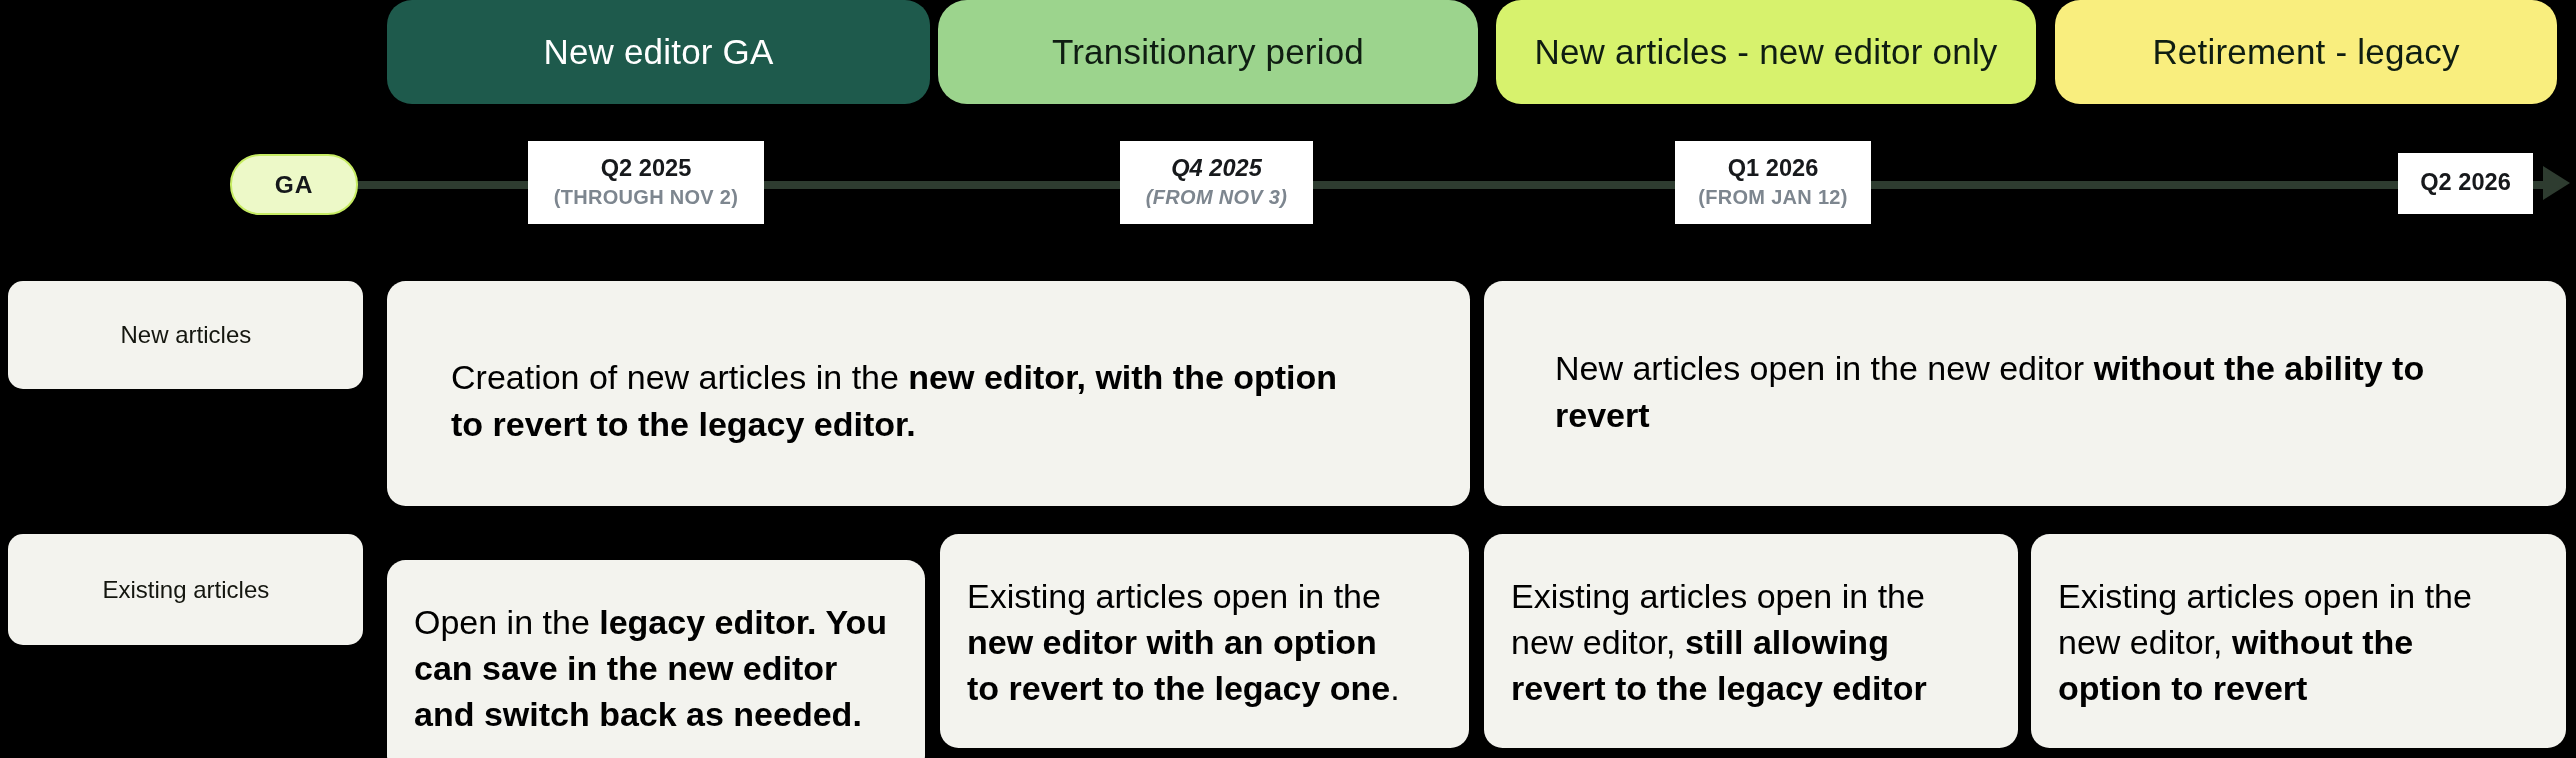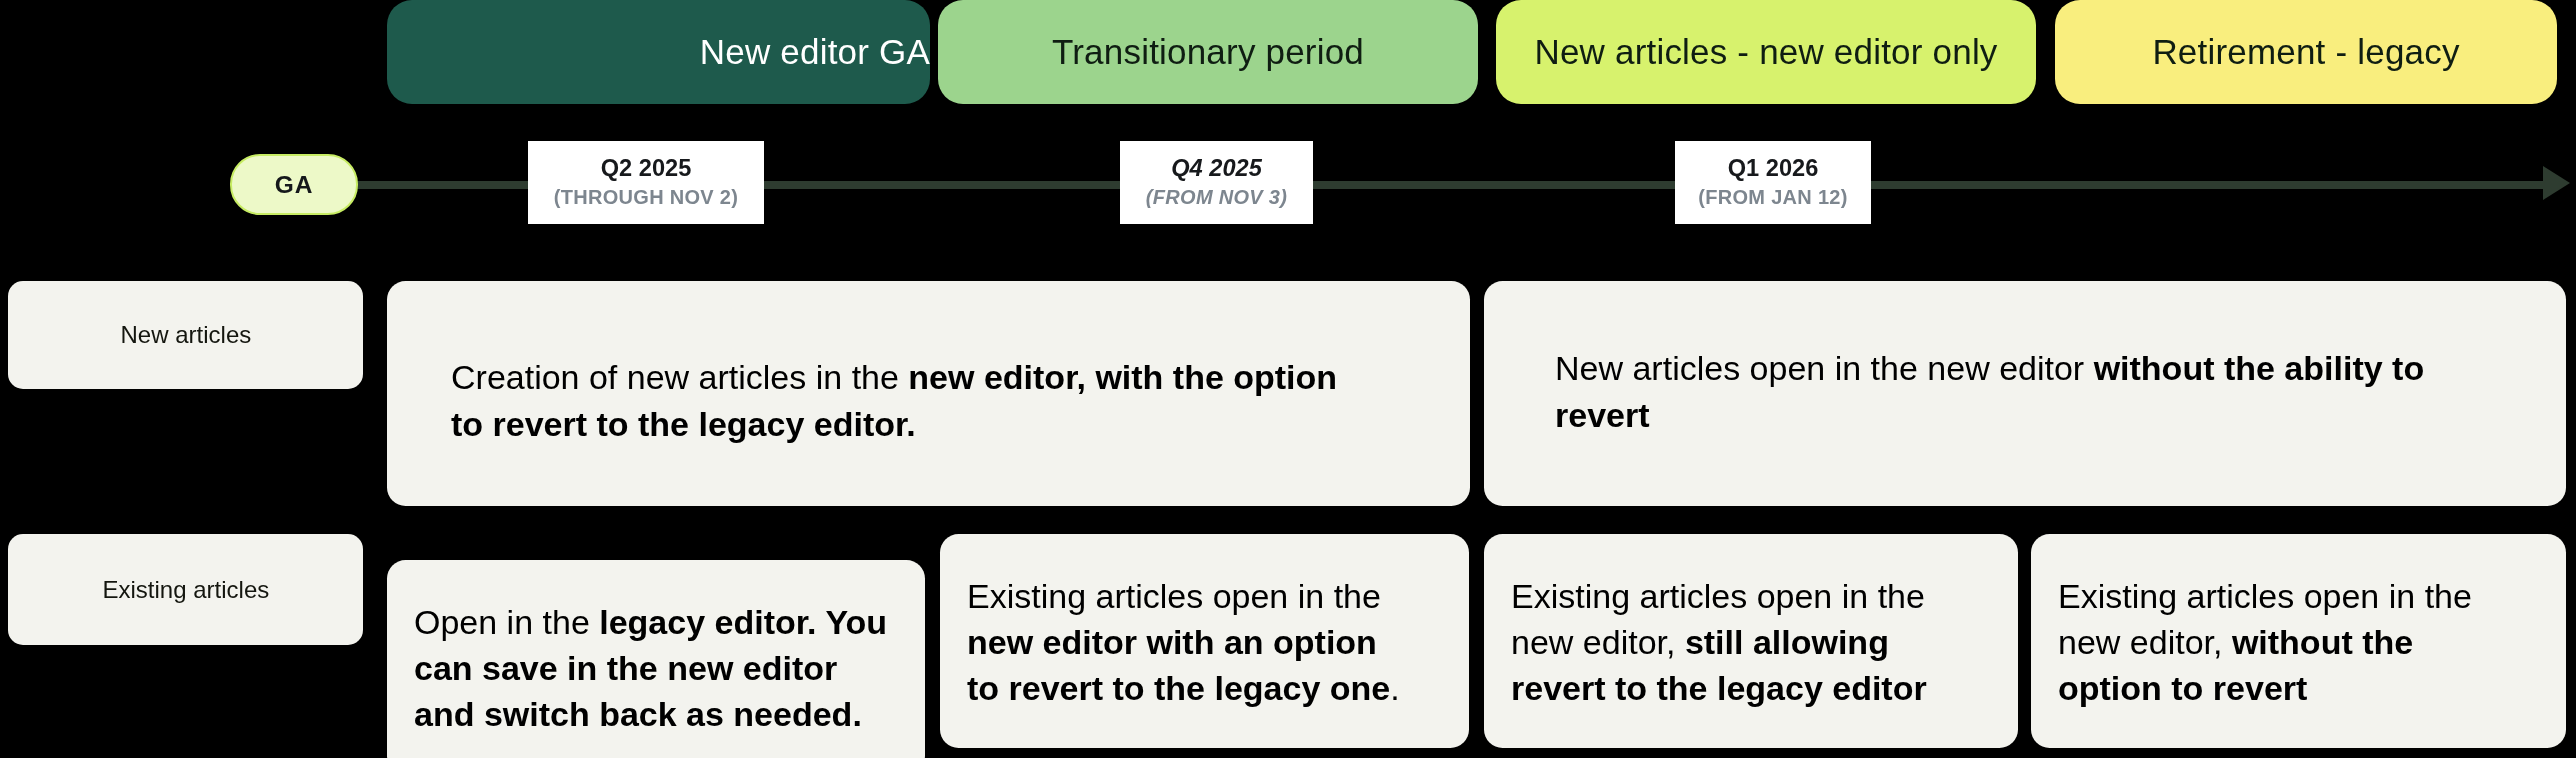--- a/index.html
+++ b/index.html
@@ -10,22 +10,22 @@
     font-family:"Liberation Sans", sans-serif;
     overflow:hidden;
   }
   
   .phase{
     position:absolute;top:0;height:104px;
     border-radius:25px;
     display:flex;align-items:center;justify-content:center;
     font-size:35px;letter-spacing:0.2px;
   }
-  .phase-0{left:387px;width:543px;background:#1E5A4C;color:#FFFFFF;justify-content:flex-end;}
-  .phase-1{left:938px;width:540px;background:#9CD48D;color:#0F1D12;}
+  .phase-0{left:387px;width:543px;background:#1E5A4C;color:#FFFFFF;}
+  .phase-1{left:938px;width:540px;background:#9CD48D;color:#0F1D12;border-radius:29px;}
   .phase-2{left:1496px;width:540px;background:#D7F26D;color:#0F1D12;}
   .phase-3{left:2055px;width:502px;background:#F9EE7E;color:#0F1D12;}
   
   .tl-line{position:absolute;left:287px;top:181px;width:2266px;height:7.6px;background:#2E3C30;}
   .tl-arrow{
     position:absolute;left:2543px;top:166px;width:0;height:0;
     border-left:27px solid #2E3C30;
     border-top:17.7px solid transparent;
     border-bottom:17.7px solid transparent;
   }
@@ -98,20 +98,24 @@
     <div class="d">(THROUGH NOV 2)</div>
   </div>
   <div class="milestone milestone-1">
     <div class="q">Q4 2025</div>
     <div class="d">(FROM NOV 3)</div>
   </div>
   <div class="milestone milestone-2">
     <div class="q">Q1 2026</div>
     <div class="d">(FROM JAN 12)</div>
   </div>
+  <div class="milestone milestone-3">
+    <div class="q">Q2 2026</div>
+    <div class="d"></div>
+  </div>
 
   <div class="rowlabel rowlabel-0">
     <span>New articles</span>
   </div>
   <div class="rowlabel rowlabel-1">
     <span>Existing articles</span>
   </div>
 
   <div class="card card-r0c0">
     <p><span>Creation of new articles in the </span><b>new editor, with the option

